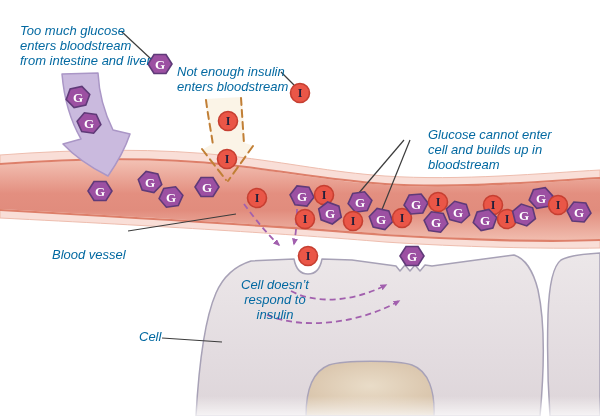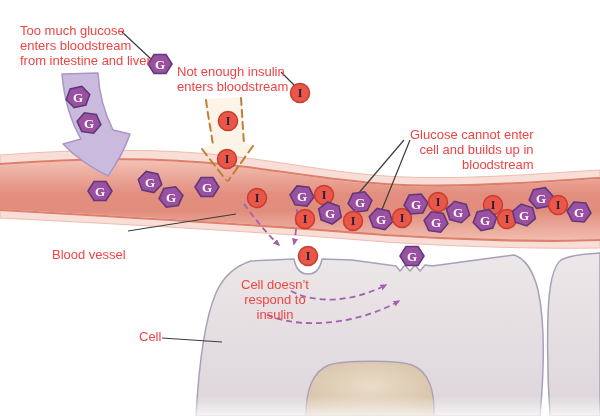--- a/index.html
+++ b/index.html
@@ -1,20 +1,20 @@
 <!DOCTYPE html>
 <html><head>
 <meta charset="utf-8">
 <style>
   html,body{margin:0;padding:0;background:#fff;}
   .stage{position:relative;width:600px;height:416px;overflow:hidden;background:#ffffff;
          font-family:"Liberation Sans",sans-serif;}
   .stage svg{position:absolute;left:0;top:0;}
-  .label{position:absolute;font-size:13px;line-height:15px;color:#ef4444;
-         white-space:pre-line;letter-spacing:0;}
+  .label{position:absolute;font-size:13px;line-height:15px;color:#0369a1;
+         white-space:pre-line;letter-spacing:0;font-style:italic;}
   .gsym{font-family:"Liberation Serif",serif;font-weight:bold;font-size:13px;}
   .isym{font-family:"Liberation Serif",serif;font-weight:bold;font-size:12px;}
 </style>
 </head>
 <body>
 
 <div class="stage">
 
 <svg width="600" height="416" viewBox="0 0 600 416">
   <defs>
@@ -224,21 +224,21 @@
           <text text-anchor="middle" dy="4.5" class="gsym" fill="#ffffff" transform="rotate(0)">G</text>
         </g>
       </g>
 </svg>
 
 <div class="label" style="left:20px;top:23px;">Too much glucose
 enters bloodstream
 from intestine and liver</div>
 <div class="label" style="left:177px;top:64px;">Not enough insulin
 enters bloodstream</div>
-<div class="label" style="left:410px;top:127px;text-align:right;">Glucose cannot enter
+<div class="label" style="left:428px;top:127px;">Glucose cannot enter
 cell and builds up in
 bloodstream</div>
 <div class="label" style="left:52px;top:223px;margin-top:24px;">Blood vessel</div>
 <div class="label" style="left:241px;top:277px;text-align:center;">Cell doesn’t
 respond to
 insulin</div>
 <div class="label" style="left:139px;top:329px;">Cell</div>
 
 </div>
 

